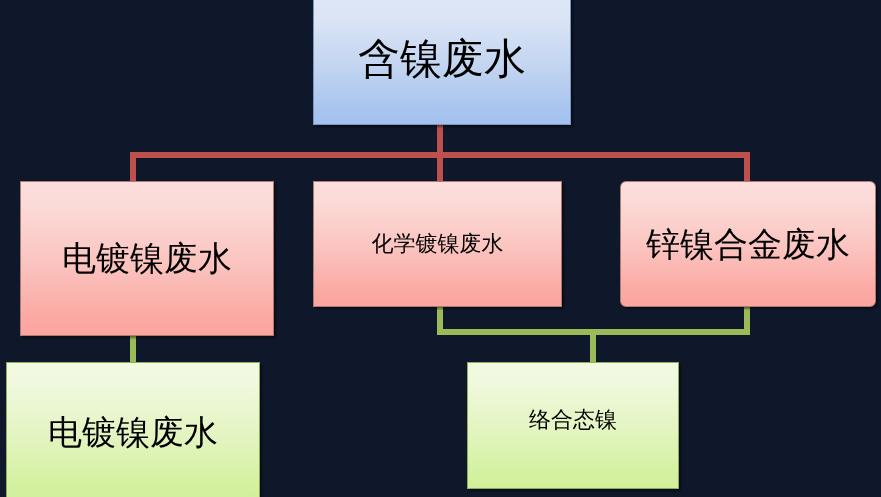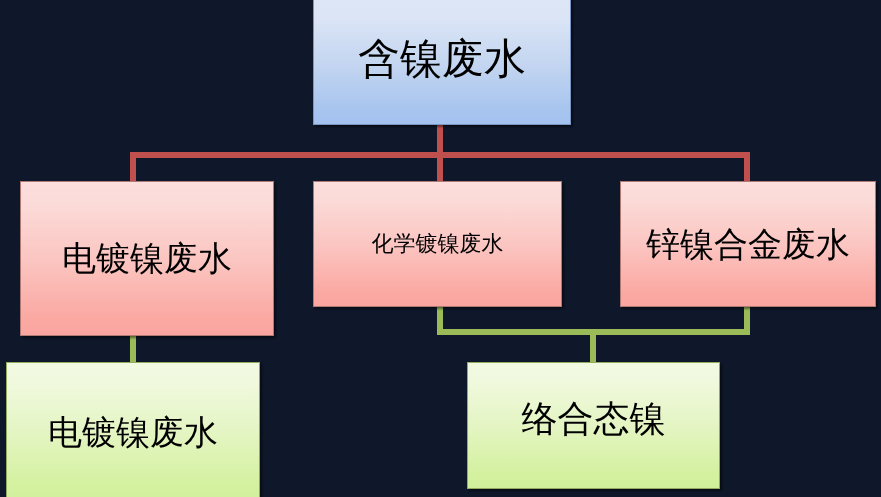--- a/index.html
+++ b/index.html
@@ -84,25 +84,25 @@
   </div>
 
   <div class="node node-pink" style="left:20px; top:181px; width:254px; height:155px; font-size:34px;">
     <span class="node-label">电镀镍废水</span>
   </div>
 
   <div class="node node-pink" style="left:313px; top:181px; width:249px; height:126px; font-size:22px;">
     <span class="node-label">化学镀镍废水</span>
   </div>
 
-  <div class="node node-pink" style="left:620px; top:181px; width:256px; height:126px; font-size:34px;">
+  <div class="node node-pink" style="left:620px; top:181px; width:256px; height:126px; font-size:34px;border-radius:6px;">
     <span class="node-label">锌镍合金废水</span>
   </div>
 
   <div class="node node-green" style="left:6px; top:362px; width:254px; height:140px; font-size:34px;">
     <span class="node-label">电镀镍废水</span>
   </div>
 
-  <div class="node node-green" style="left:467px; top:362px; width:253px; height:127px; font-size:36px;">
+  <div class="node node-green" style="left:467px; top:362px; width:212px; height:127px; font-size:22px;">
     <span class="node-label" style="margin-bottom:12px;">络合态镍</span>
   </div>
 
 </div>
 
 </body></html>

